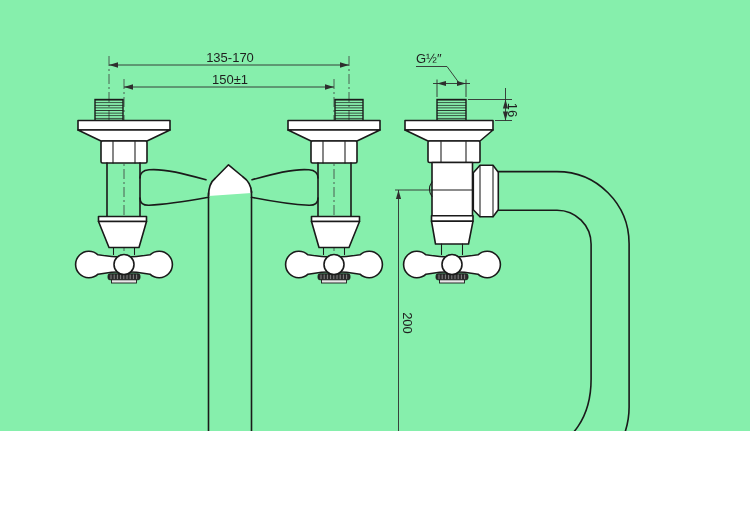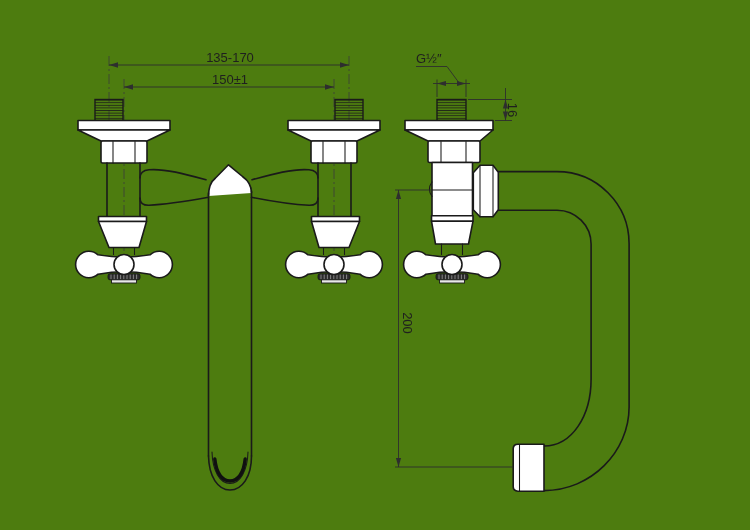--- a/index.html
+++ b/index.html
@@ -1,16 +1,16 @@
 <!DOCTYPE html>
 <html><head>
 <meta charset="utf-8">
 <style>
   html,body{margin:0;padding:0;background:#fff;}
-  .stage{width:750px;height:530px;background:#4d7c0f;position:relative;overflow:hidden;}
+  .stage{width:750px;height:431px;background:#86efac;position:relative;overflow:hidden;}
   svg{display:block;}
   text{font-family:"Liberation Sans","DejaVu Sans",sans-serif;font-size:13px;fill:#1f1f1f;}
   .outline{fill:none;stroke:#1a1a1a;stroke-width:1.6;stroke-linecap:round;stroke-linejoin:round;}
   .outline-fill{fill:#ffffff;stroke:#1a1a1a;stroke-width:1.6;stroke-linejoin:round;}
   .inner{fill:none;stroke:#1a1a1a;stroke-width:1.05;stroke-linecap:round;}
   .dim{fill:none;stroke:#2e2e2e;stroke-width:0.9;}
   .dimfill{fill:#2e2e2e;stroke:none;}
   .cl{fill:none;stroke:#3a3a3a;stroke-width:0.8;stroke-dasharray:10 3 2 3;}
   .thick{fill:none;stroke:#101010;stroke-width:3.4;stroke-linecap:round;}
   .skirt{fill:#2b2b2b;stroke:#111;stroke-width:0.8;}

